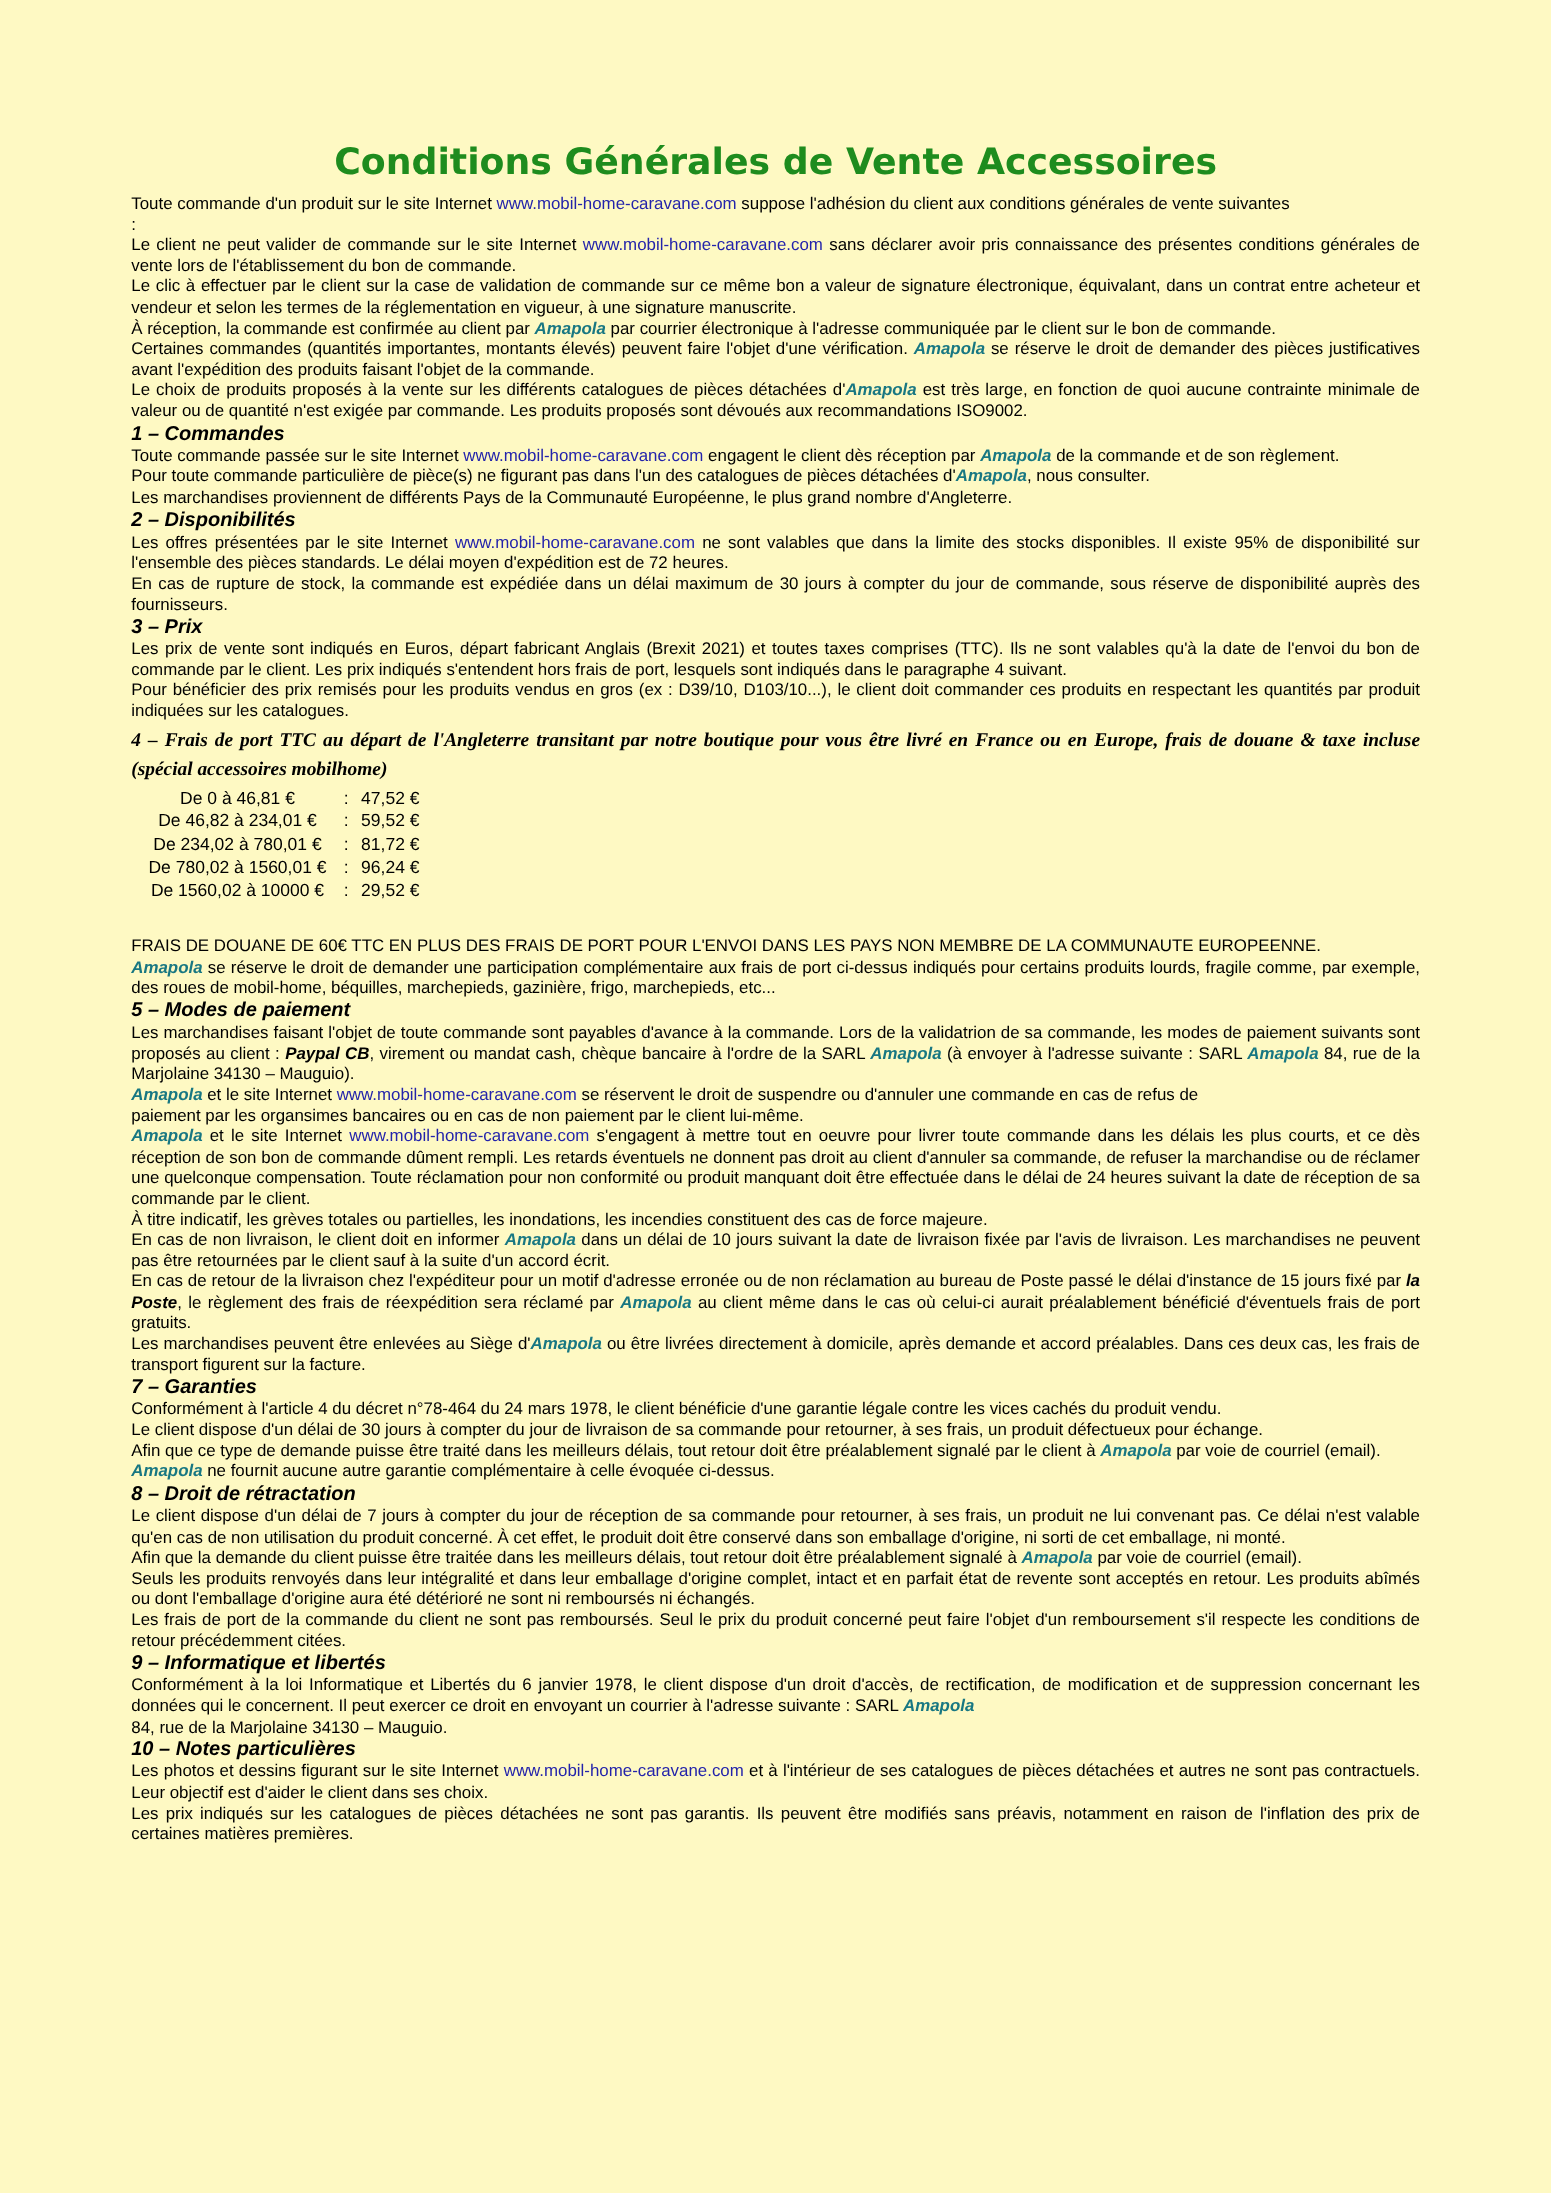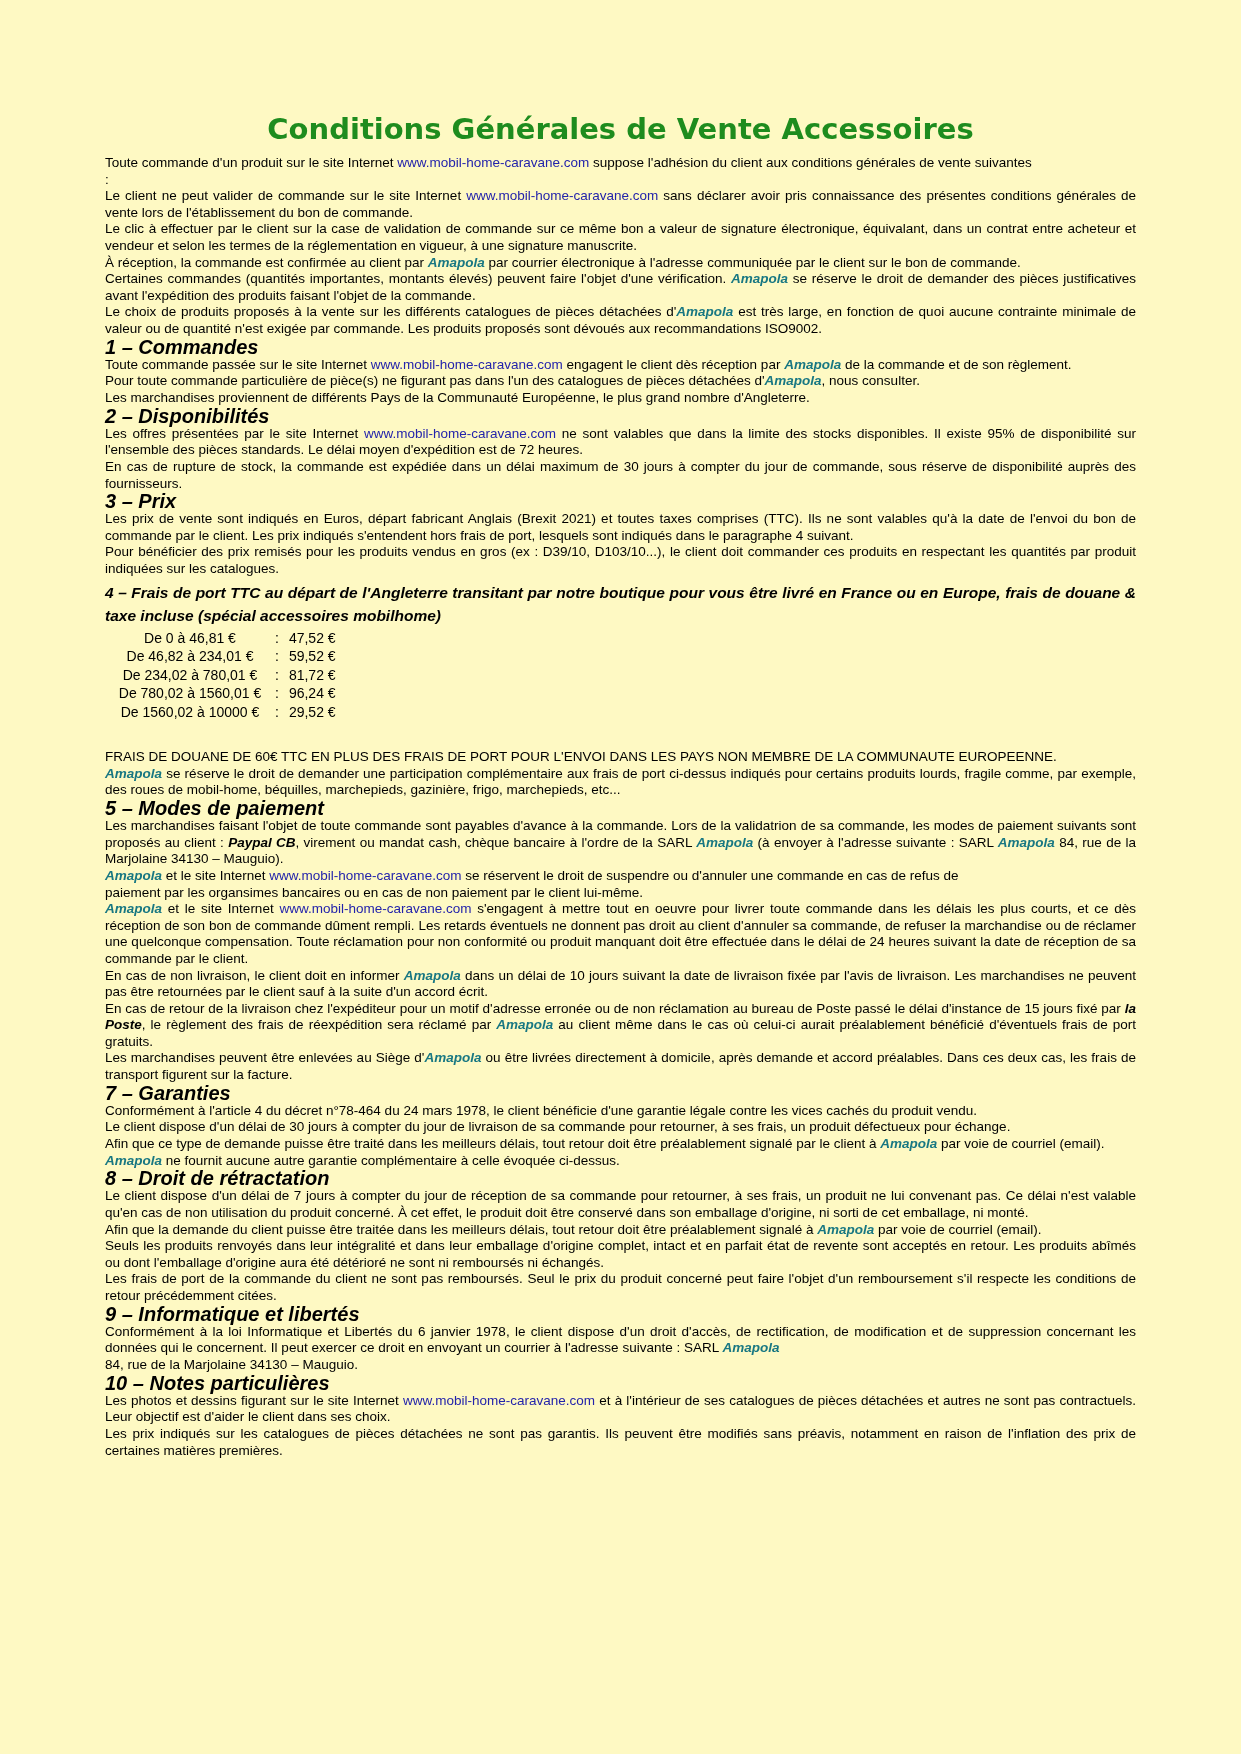--- a/index.html
+++ b/index.html
@@ -13,22 +13,22 @@
     padding:112px 105px 0 105px;overflow:hidden;
     font-family:"Liberation Sans",sans-serif;color:#000;
   }
   .title{
     font-family:"DejaVu Sans",sans-serif;
     font-weight:bold;font-size:29px;line-height:34px;color:var(--green);
     text-align:center;margin:0 0 9px 0;
   }
   .doc{font-size:13.5px;line-height:16.6px;text-align:justify;}
   .blk-p{margin:0;}
-  .blk-h{font-weight:bold;font-style:italic;font-size:20px;line-height:17.2px;text-align:left;margin:1px 0;}
-  .blk-h4{font-weight:bold;font-style:italic;font-size:15.5px;line-height:23px;margin:3px 0 2px 0;text-align:justify;}
+  .blk-h{font-weight:bold;font-style:italic;font-size:16px;line-height:17.2px;text-align:left;margin:1px 0;}
+  .blk-h4{font-weight:bold;font-style:italic;font-size:15.5px;line-height:23px;margin:3px 0 2px 0;text-align:justify;font-family:Liberation Serif, serif;}
   .price-line{display:flex;font-size:14px;line-height:18.5px;text-align:center;}
   .price-range{width:170px;flex:0 0 auto;}
   .price-colon{flex:0 0 auto;}
   .price-value{margin-left:10px;flex:0 0 auto;}
   .gap{height:28px;}
   .run-link{color:var(--link);cursor:pointer;}
   .run-brand{color:var(--brand);font-weight:bold;font-style:italic;}
   .run-bi{font-weight:bold;font-style:italic;}
 </style>
 </head>
@@ -79,20 +79,21 @@
         <span class="price-colon">:</span>
         <span class="price-value">29,52 €</span>
       </div>
       <div class="gap"></div>
       <p class="blk-p"><span>FRAIS DE DOUANE DE 60€ TTC EN PLUS DES FRAIS DE PORT POUR L'ENVOI DANS LES PAYS NON MEMBRE DE LA COMMUNAUTE EUROPEENNE.</span></p>
       <p class="blk-p"><span class="run-brand">Amapola</span><span> se réserve le droit de demander une participation complémentaire aux frais de port ci-dessus indiqués pour certains produits lourds, fragile comme, par exemple, des roues de mobil-home, béquilles, marchepieds, gazinière, frigo, marchepieds, etc...</span></p>
       <div class="blk-h">5 – Modes de paiement</div>
       <p class="blk-p"><span>Les marchandises faisant l'objet de toute commande sont payables d'avance à la commande. Lors de la validatrion de sa commande, les modes de paiement suivants sont proposés au client : </span><span class="run-bi">Paypal CB</span><span>, virement ou mandat cash, chèque bancaire à l'ordre de la SARL </span><span class="run-brand">Amapola</span><span> (à envoyer à l'adresse suivante : SARL </span><span class="run-brand">Amapola</span><span> 84, rue de la Marjolaine 34130 – Mauguio).</span></p>
       <p class="blk-p"><span class="run-brand">Amapola</span><span> et le site Internet </span><span class="run-link">www.mobil-home-caravane.com</span><span> se réservent le droit de suspendre ou d'annuler une commande en cas de refus de</span><br><span>paiement par les organsimes bancaires ou en cas de non paiement par le client lui-même.</span></p>
       <p class="blk-p"><span class="run-brand">Amapola</span><span> et le site Internet </span><span class="run-link">www.mobil-home-caravane.com</span><span> s'engagent à mettre tout en oeuvre pour livrer toute commande dans les délais les plus courts, et ce dès réception de son bon de commande dûment rempli. Les retards éventuels ne donnent pas droit au client d'annuler sa commande, de refuser la marchandise ou de réclamer une quelconque compensation. Toute réclamation pour non conformité ou produit manquant doit être effectuée dans le délai de 24 heures suivant la date de réception de sa commande par le client.</span></p>
+      <p class="blk-p"><span>À titre indicatif, les grèves totales ou partielles, les inondations, les incendies constituent des cas de force majeure.</span></p>
       <p class="blk-p"><span>En cas de non livraison, le client doit en informer </span><span class="run-brand">Amapola</span><span> dans un délai de 10 jours suivant la date de livraison fixée par l'avis de livraison. Les marchandises ne peuvent pas être retournées par le client sauf à la suite d'un accord écrit.</span></p>
       <p class="blk-p"><span>En cas de retour de la livraison chez l'expéditeur pour un motif d'adresse erronée ou de non réclamation au bureau de Poste passé le délai d'instance de 15 jours fixé par </span><span class="run-bi">la Poste</span><span>, le règlement des frais de réexpédition sera réclamé par </span><span class="run-brand">Amapola</span><span> au client même dans le cas où celui-ci aurait préalablement bénéficié d'éventuels frais de port gratuits.</span></p>
       <p class="blk-p"><span>Les marchandises peuvent être enlevées au Siège d'</span><span class="run-brand">Amapola</span><span> ou être livrées directement à domicile, après demande et accord préalables. Dans ces deux cas, les frais de transport figurent sur la facture.</span></p>
       <div class="blk-h">7 – Garanties</div>
       <p class="blk-p"><span>Conformément à l'article 4 du décret n°78-464 du 24 mars 1978, le client bénéficie d'une garantie légale contre les vices cachés du produit vendu.</span></p>
       <p class="blk-p"><span>Le client dispose d'un délai de 30 jours à compter du jour de livraison de sa commande pour retourner, à ses frais, un produit défectueux pour échange.</span></p>
       <p class="blk-p"><span>Afin que ce type de demande puisse être traité dans les meilleurs délais, tout retour doit être préalablement signalé par le client à </span><span class="run-brand">Amapola</span><span> par voie de courriel (email).</span></p>
       <p class="blk-p"><span class="run-brand">Amapola</span><span> ne fournit aucune autre garantie complémentaire à celle évoquée ci-dessus.</span></p>
       <div class="blk-h">8 – Droit de rétractation</div>
       <p class="blk-p"><span>Le client dispose d'un délai de 7 jours à compter du jour de réception de sa commande pour retourner, à ses frais, un produit ne lui convenant pas. Ce délai n'est valable qu'en cas de non utilisation du produit concerné. À cet effet, le produit doit être conservé dans son emballage d'origine, ni sorti de cet emballage, ni monté.</span></p>

